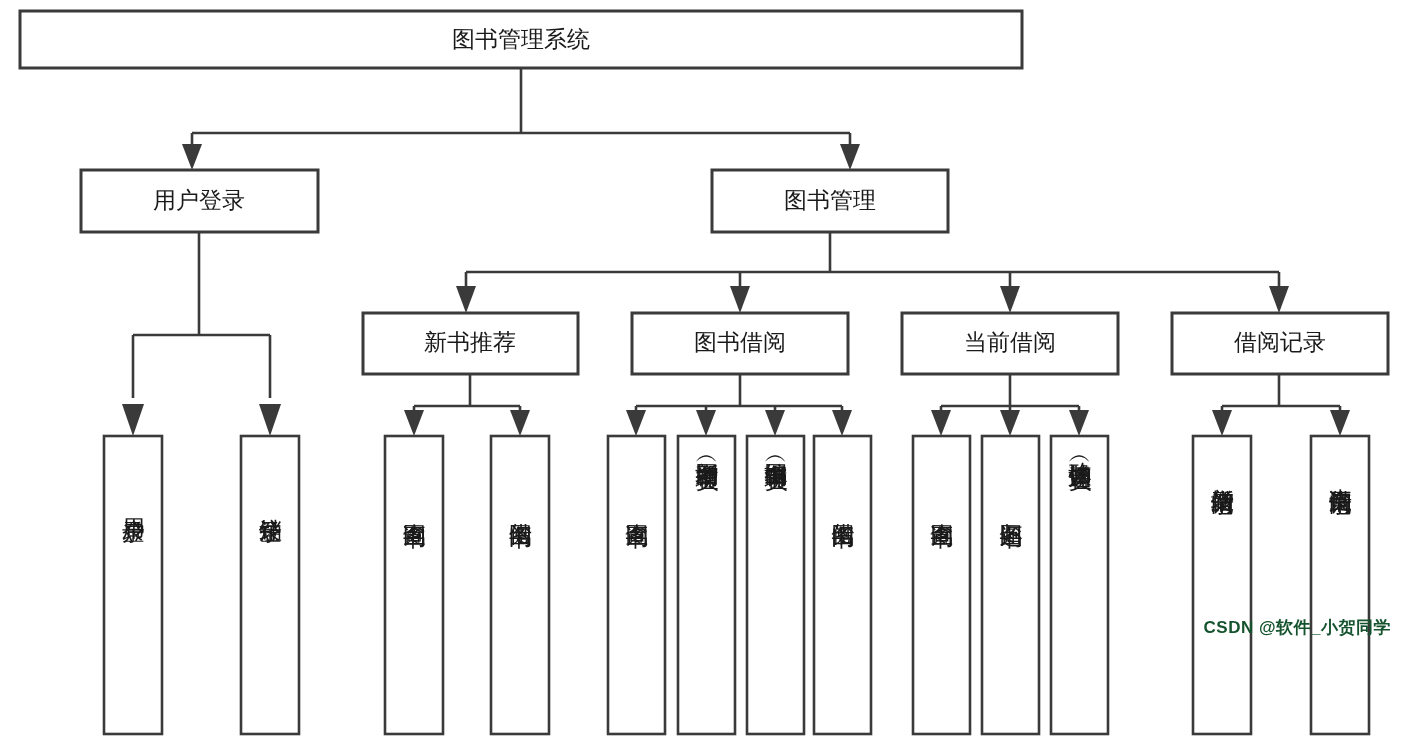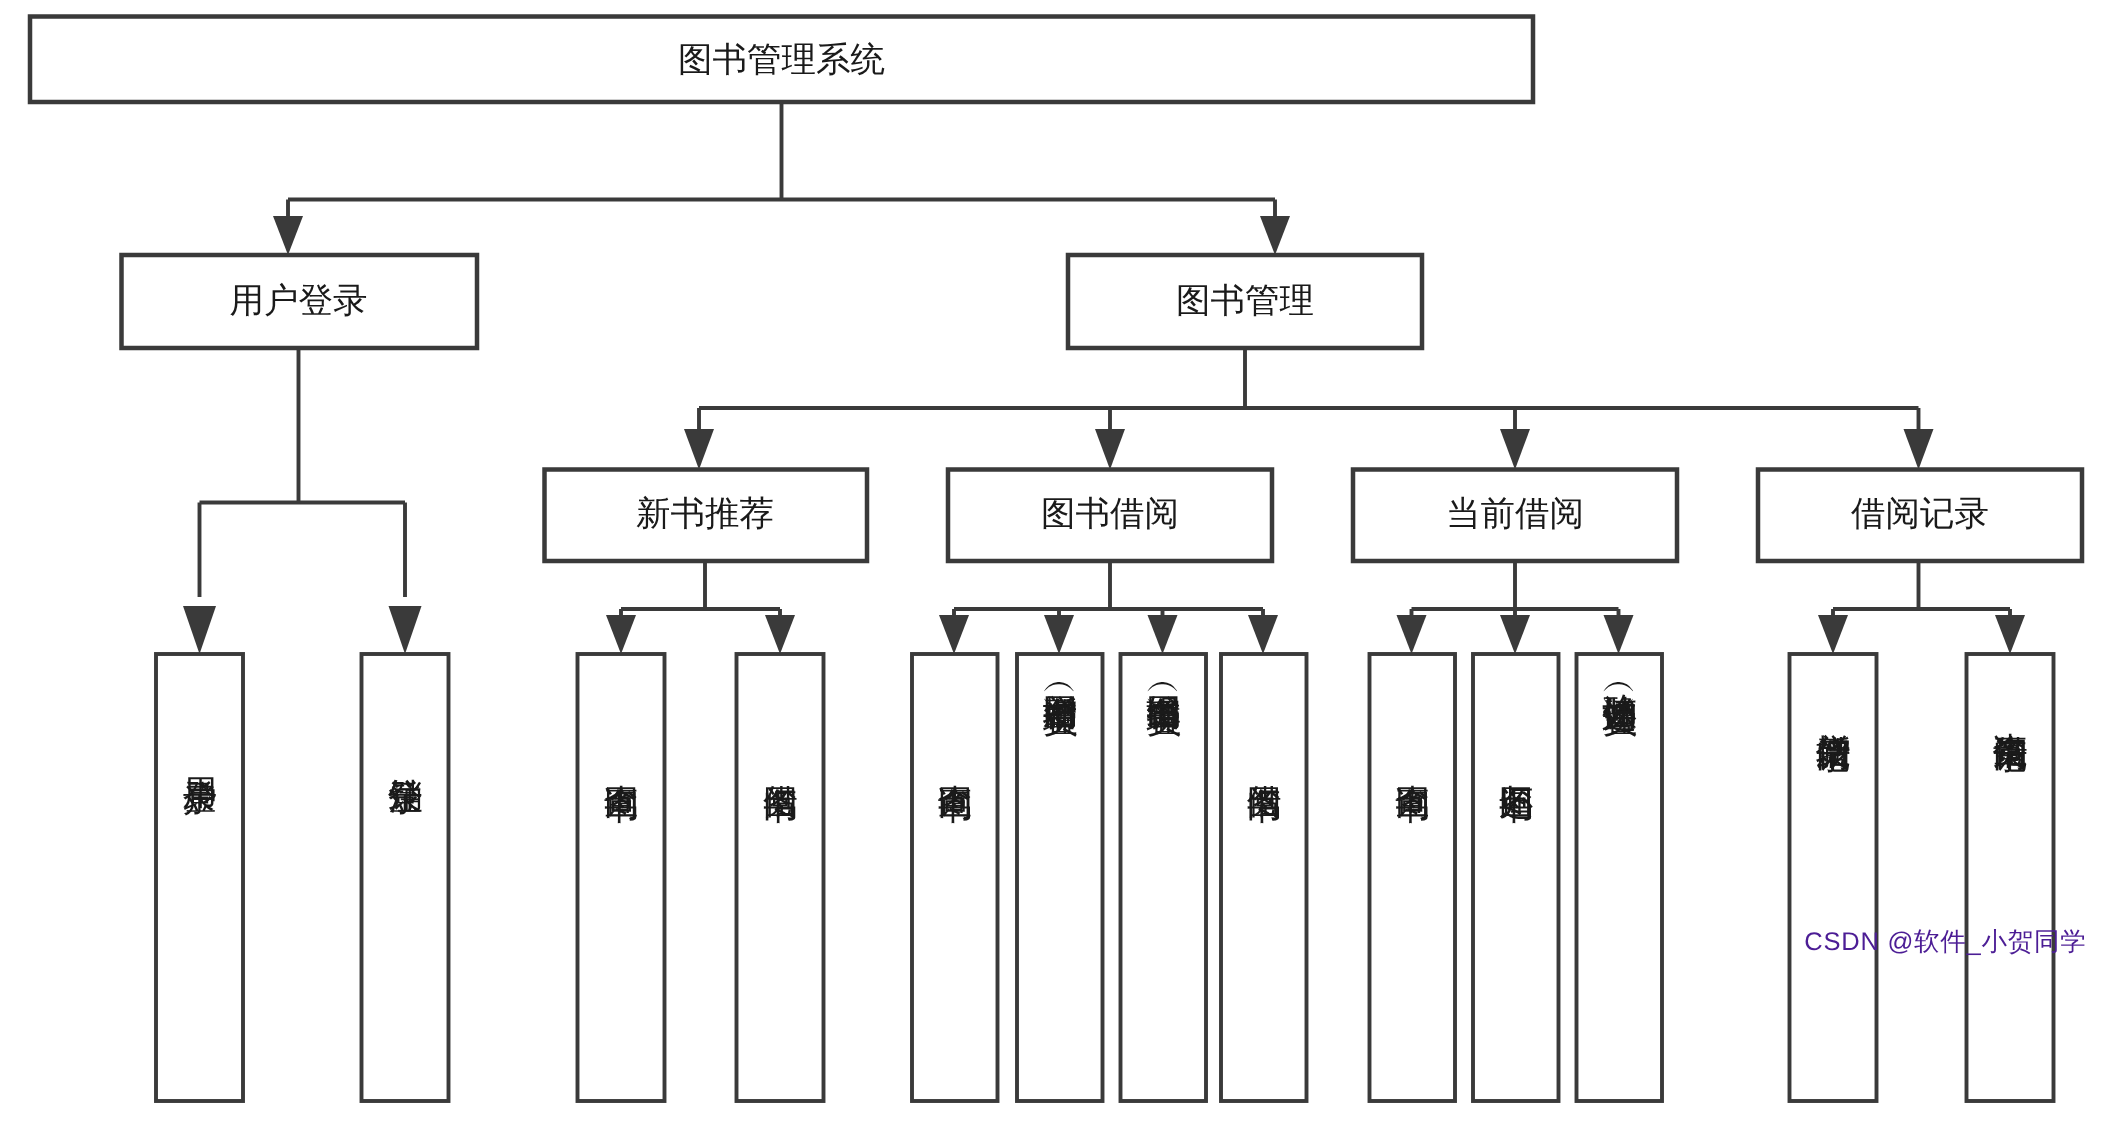--- a/index.html
+++ b/index.html
@@ -69,23 +69,24 @@
     letter-spacing: 1px;
     white-space: nowrap;
     text-align: left;
   }
   .watermark {
     position: absolute;
     right: 14px;
     bottom: 4px;
     font-family: "Liberation Sans", "DejaVu Sans", sans-serif;
     font-size: 17px;
-    color: #4c1d95;
+    color: #14532d;
     white-space: nowrap;
     letter-spacing: 0.5px;
+    font-weight: bold;
   }
 </style>
 </head>
 <body>
 
 <div id="diagram-root">
 
   <svg id="flowchart" viewBox="0 0 1405 747">
 
     <g>

